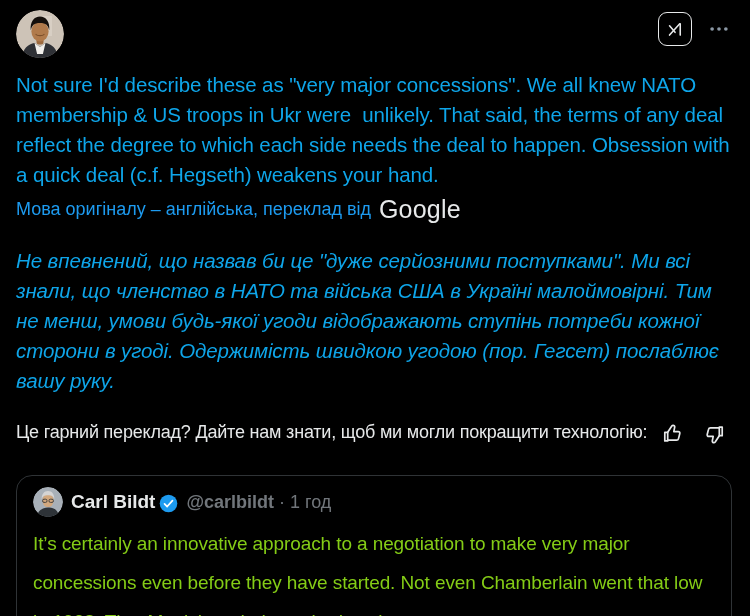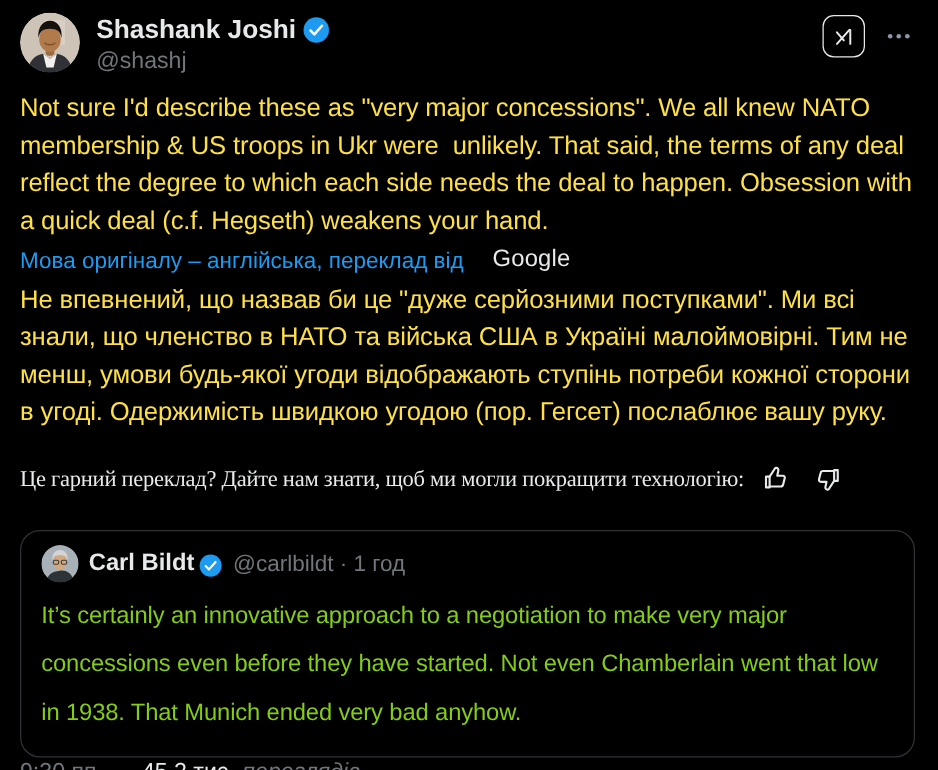--- a/index.html
+++ b/index.html
@@ -20,44 +20,44 @@
   .verified { width:22px; height:22px; flex:0 0 22px; margin-top:1px; }
   .author-handle { font-size:18.5px; color:#71767b; line-height:24px; }
   .header-actions { margin-left:auto; display:flex; align-items:center; gap:12px; padding-top:2px; }
   .grok-btn { width:34px; height:34px; background:transparent; border:1.5px solid #e7e9ea;
     border-radius:9px; display:flex; align-items:center; justify-content:center; cursor:pointer; }
   .more-btn { width:30px; height:34px; background:transparent; border:none; display:flex;
     align-items:center; justify-content:center; cursor:pointer; }
 
   
   .tweet-text {
-    margin-top:12px; font-size:20.5px; line-height:30px; color:#fde047;
+    margin-top:12px; font-size:20.5px; line-height:30px; color:#0ea5e9;
     white-space:pre-wrap; max-width:720px; letter-spacing:-0.1px;
   }
   .translation-row { margin-top:5px; display:flex; align-items:center; gap:8px; }
   .translation-link { font-size:18px; color:#1d9bf0; text-decoration:none; cursor:pointer; }
-  .google-wordmark { font-size:19px; color:#e7e9ea; font-weight:500; letter-spacing:0.2px;margin-left:15px; }
-  .translated-text { margin-top:6px; }
+  .google-wordmark { font-size:25px; color:#e7e9ea; font-weight:500; letter-spacing:0.2px; }
+  .translated-text { margin-top:22px;font-style:italic; }
 
-  .feedback-row { margin-top:26px; display:flex; align-items:center;font-family:Liberation Serif, serif; }
+  .feedback-row { margin-top:26px; display:flex; align-items:flex-start; }
   .feedback-prompt { font-size:18px; color:#e7e9ea; letter-spacing:-0.2px; }
   .thumb-btn { background:transparent; border:none; cursor:pointer; padding:0; margin-left:17px; display:flex; }
   .thumb-btn:first-of-type { margin-left:14px; }
 
   
   .quote-card {
     margin-top:29px; border:1px solid #2f3336; border-radius:16px;
     padding:11px 16px 15px 16px; cursor:pointer; max-width:716px;
   }
   .quote-header { display:flex; align-items:center; }
   .avatar-sm { width:30px; height:30px; border-radius:50%; overflow:hidden; flex:0 0 30px; }
   .quote-name { margin-left:8px; font-size:19px; font-weight:700; color:#e7e9ea; }
   .verified-sm { width:19px; height:19px; flex:0 0 19px; margin-left:4px; margin-top:2px; }
   .quote-handle, .quote-time { font-size:18px; color:#71767b; }
-  .quote-handle { margin-left:8px; }
+  .quote-handle { margin-left:8px;font-weight:bold; }
   .quote-sep { color:#71767b; margin:0 5px; font-size:18px; }
   .quote-text { margin-top:7px; font-size:19px; line-height:39px; color:#84cc16; letter-spacing:-0.1px; }
 
   
   .footer { font-size:18.5px; color:#71767b; display:flex; align-items:baseline; }
   .footer .sep { margin:0 6px; }
   .views-count { color:#e7e9ea; font-weight:400; }
   .views-label { margin-left:6px;font-style:italic; }
 </style>
 </head>
@@ -70,30 +70,20 @@
       <svg viewBox="0 0 48 48" width="48" height="48">
         <circle cx="24" cy="24" r="24" fill="#cdc3b7"></circle>
         <path d="M20 6h16v20h-16z" fill="#d8cfc4"></path>
         <path d="M6 48c.8-9.5 6.2-14 12.5-15l5.5 4 5.5-4c6.3 1 11.7 5.5 12.5 15z" fill="#2f3136"></path>
         <path d="M18.5 33l5.5 4 5.5-4-2.6 11h-5.8z" fill="#f2f0ec"></path>
         <rect x="20.5" y="27.5" width="7" height="7" rx="2.5" fill="#9c6a3f"></rect>
         <ellipse cx="24" cy="21.5" rx="8.6" ry="10" fill="#b07a4b"></ellipse>
         <path d="M14.8 20.5c-1-8.8 3.4-14 9.2-14s10.2 5.2 9.2 14c-.8-5.2-3.4-7.6-9.2-7.6s-8.4 2.4-9.2 7.6z" fill="#15100c"></path>
         <path d="M20 24.5c1.2 1.6 6.8 1.6 8 0" stroke="#7c4f2a" stroke-width="1.2" fill="none" stroke-linecap="round"></path>
       </svg>
-    </div>
-    <div class="author-col">
-      <div class="name-row">
-        <span class="author-name">Shashank Joshi</span>
-        <svg class="verified" viewBox="0 0 22 22">
-          <circle cx="11" cy="11" r="10.2" fill="#1d9bf0"></circle>
-          <path d="M6.4 11.4l3.1 3.1 6.1-6.9" stroke="#fff" stroke-width="2" fill="none" stroke-linecap="round" stroke-linejoin="round"></path>
-        </svg>
-      </div>
-      <div class="author-handle">@shashj</div>
     </div>
     <div class="header-actions">
       <button class="grok-btn">
         <svg viewBox="0 0 24 24" width="21" height="21" stroke="#e7e9ea" stroke-width="1.8" stroke-linecap="round" fill="none">
           <path d="M5.2 7.8l6.3 7.4"></path>
           <path d="M5.2 18.4L16.6 5.6"></path>
           <path d="M17.4 5.6v12.8"></path>
         </svg>
       </button>
       <button class="more-btn">

